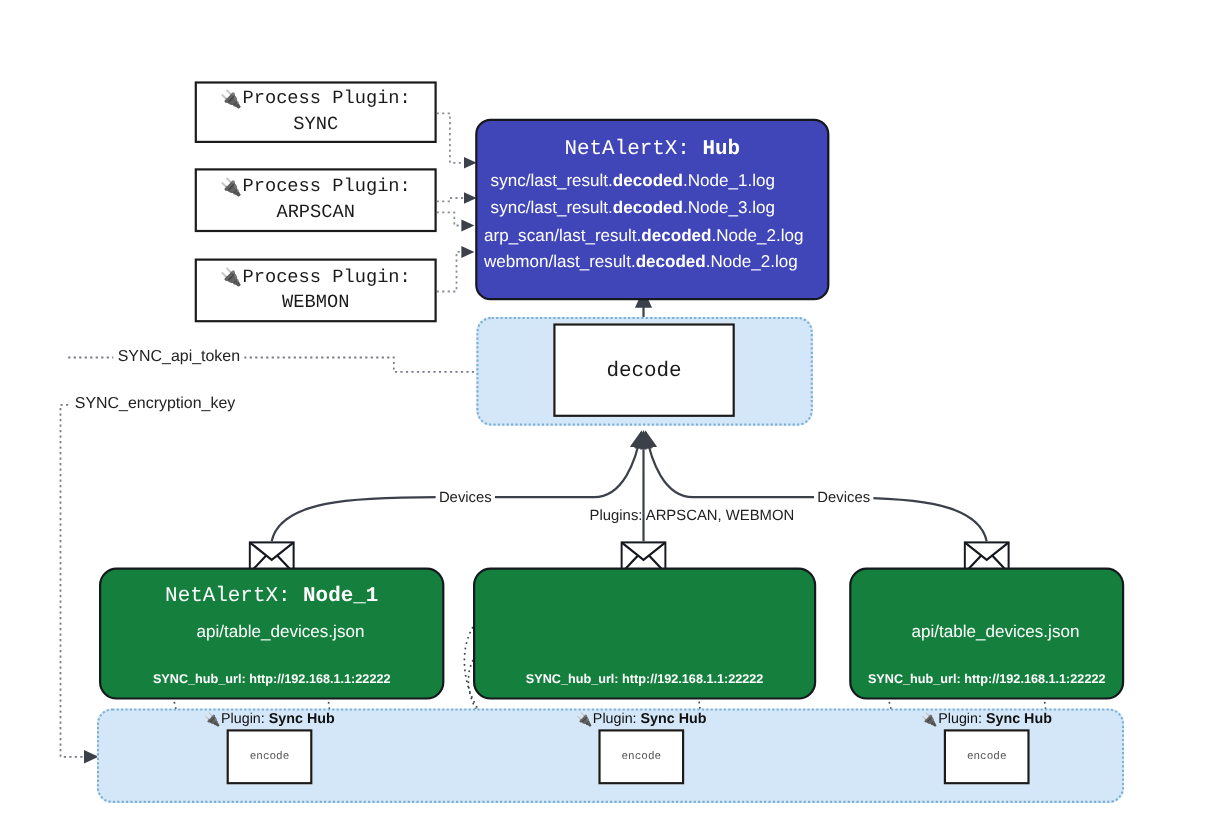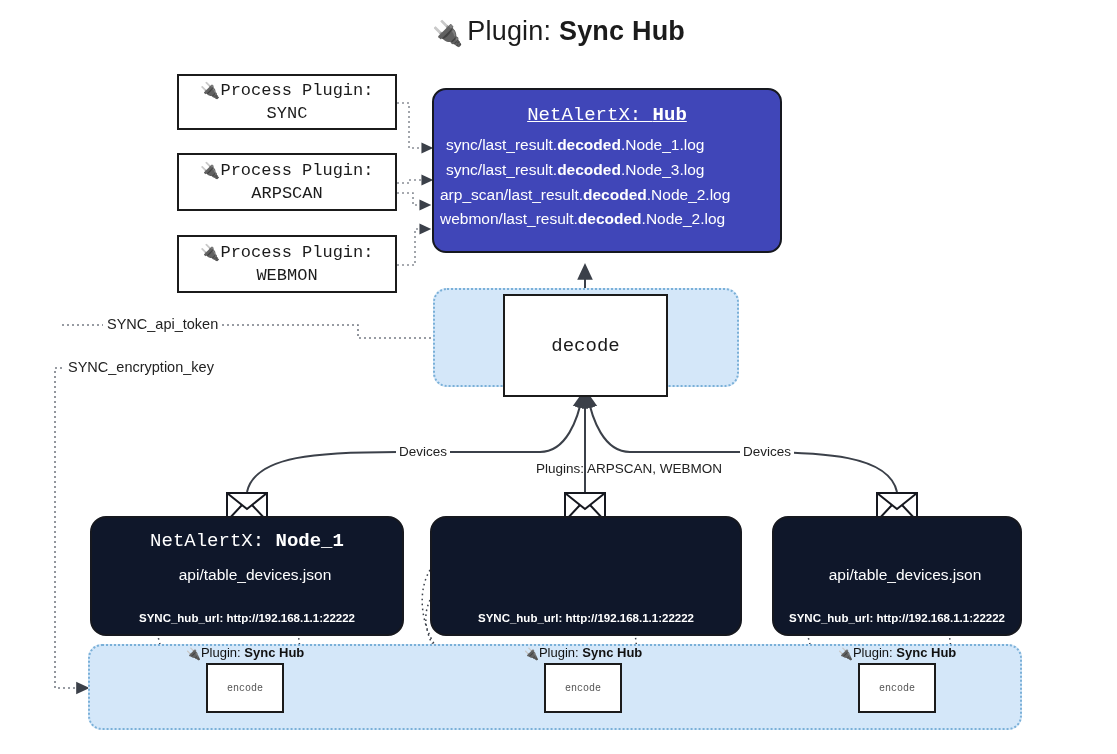--- a/index.html
+++ b/index.html
@@ -38,21 +38,21 @@
   .bluebox{background:#d4e7f9;border:2px dotted #7ab0d8;border-radius:14px;box-sizing:border-box;}
 
   
   .codebox{background:#fff;border:2px solid #1b1b1b;box-sizing:border-box;
            display:flex;align-items:center;justify-content:center;
            font-family:"Liberation Mono",monospace;}
   #decode{font-size:19px;}
   .encodebox{font-size:10px;color:#555;}
 
   
-  .nodebox{background:#0f172a;border:2px solid #16181f;border-radius:16px;
+  .nodebox{background:#15803d;border:2px solid #16181f;border-radius:16px;
            box-sizing:border-box;color:#fff;position:absolute;}
   .nodebox .n-title{font-family:"Liberation Mono",monospace;font-size:19px;
                     text-align:center;margin-top:12px;white-space:nowrap;}
   .nodebox .n-title b{font-weight:bold;}
   .nodebox .n-line{font-size:15.5px;text-align:center;white-space:nowrap;
                    position:absolute;left:16px;right:0;}
   .nodebox .n-url{font-size:11.5px;font-weight:bold;text-align:center;
                   white-space:nowrap;position:absolute;left:0;right:0;}
 
   
@@ -109,56 +109,53 @@
     <path d="M285,688 C300,686 305,660 295,620 C285,580 268,545 252,528" fill="none" stroke="#3b4049" stroke-width="1.5" stroke-dasharray="1.6 3.4"></path>
 
     <path d="M430,570 C412,600 425,655 470,678 L505,686" fill="none" stroke="#3b4049" stroke-width="1.5" stroke-dasharray="1.6 3.4" marker-end="url(#ar)"></path>
     <path d="M430,600 C418,625 432,660 470,680" fill="none" stroke="#3b4049" stroke-width="1.5" stroke-dasharray="1.6 3.4"></path>
     <path d="M622,688 C638,686 642,655 630,612 C618,572 600,543 589,528" fill="none" stroke="#3b4049" stroke-width="1.5" stroke-dasharray="1.6 3.4"></path>
 
     <path d="M818,565 C800,600 802,650 828,678 L856,686" fill="none" stroke="#3b4049" stroke-width="1.5" stroke-dasharray="1.6 3.4" marker-end="url(#ar)"></path>
     <path d="M936,688 C951,686 956,660 946,620 C936,580 918,545 902,528" fill="none" stroke="#3b4049" stroke-width="1.5" stroke-dasharray="1.6 3.4"></path>
   </svg>
 
-  <div id="title">
-    <span class="tl-plug">🔌</span><span>Plugin: </span><span class="tl-bold">Sync Hub</span>
-  </div>
 
   <div class="node pp" style="left:177px;top:74px;width:220px;height:56px;">
     <div class="l1"><span class="ic">🔌</span><span>Process Plugin:</span></div>
     <div class="l2">SYNC</div>
   </div>
   <div class="node pp" style="left:177px;top:153px;width:220px;height:58px;">
     <div class="l1"><span class="ic">🔌</span><span>Process Plugin:</span></div>
     <div class="l2">ARPSCAN</div>
   </div>
   <div class="node pp" style="left:177px;top:235px;width:220px;height:58px;">
     <div class="l1"><span class="ic">🔌</span><span>Process Plugin:</span></div>
     <div class="l2">WEBMON</div>
   </div>
 
 
-  <div class="node" id="hub" style="left:432px;top:88px;width:350px;height:165px;text-decoration:underline;">
+  <div class="node" id="hub" style="left:432px;top:108px;width:322px;height:165px;">
     <div class="hub-title"><span>NetAlertX: </span><b>Hub</b></div>
     <div class="hub-line" style="left:12px;top:46px;">
       <span>sync/last_result.</span><b>decoded</b><span>.Node_1.log</span>
     </div>
     <div class="hub-line" style="left:12px;top:71px;">
       <span>sync/last_result.</span><b>decoded</b><span>.Node_3.log</span>
     </div>
     <div class="hub-line" style="left:6px;top:96px;">
       <span>arp_scan/last_result.</span><b>decoded</b><span>.Node_2.log</span>
     </div>
     <div class="hub-line" style="left:6px;top:120px;">
       <span>webmon/last_result.</span><b>decoded</b><span>.Node_2.log</span>
     </div>
   </div>
 
   <div class="node bluebox" style="left:433px;top:288px;width:306px;height:99px;"></div>
-  <div class="node codebox" id="decode" style="left:503px;top:294px;width:165px;height:103px;">
+  <div class="node codebox" id="decode" style="left:503px;top:294px;width:165px;height:85px;">
     <span>decode</span>
   </div>
 
   <div class="synclabel" style="left:103px;top:316px;">SYNC_api_token</div>
   <div class="synclabel" style="left:64px;top:359px;">SYNC_encryption_key</div>
 
   <div class="flabel" style="left:396px;top:444px;">Devices</div>
   <div class="flabel" style="left:740px;top:444px;">Devices</div>
   <div class="plabel" style="left:536px;top:461px;">Plugins: ARPSCAN, WEBMON</div>
 

